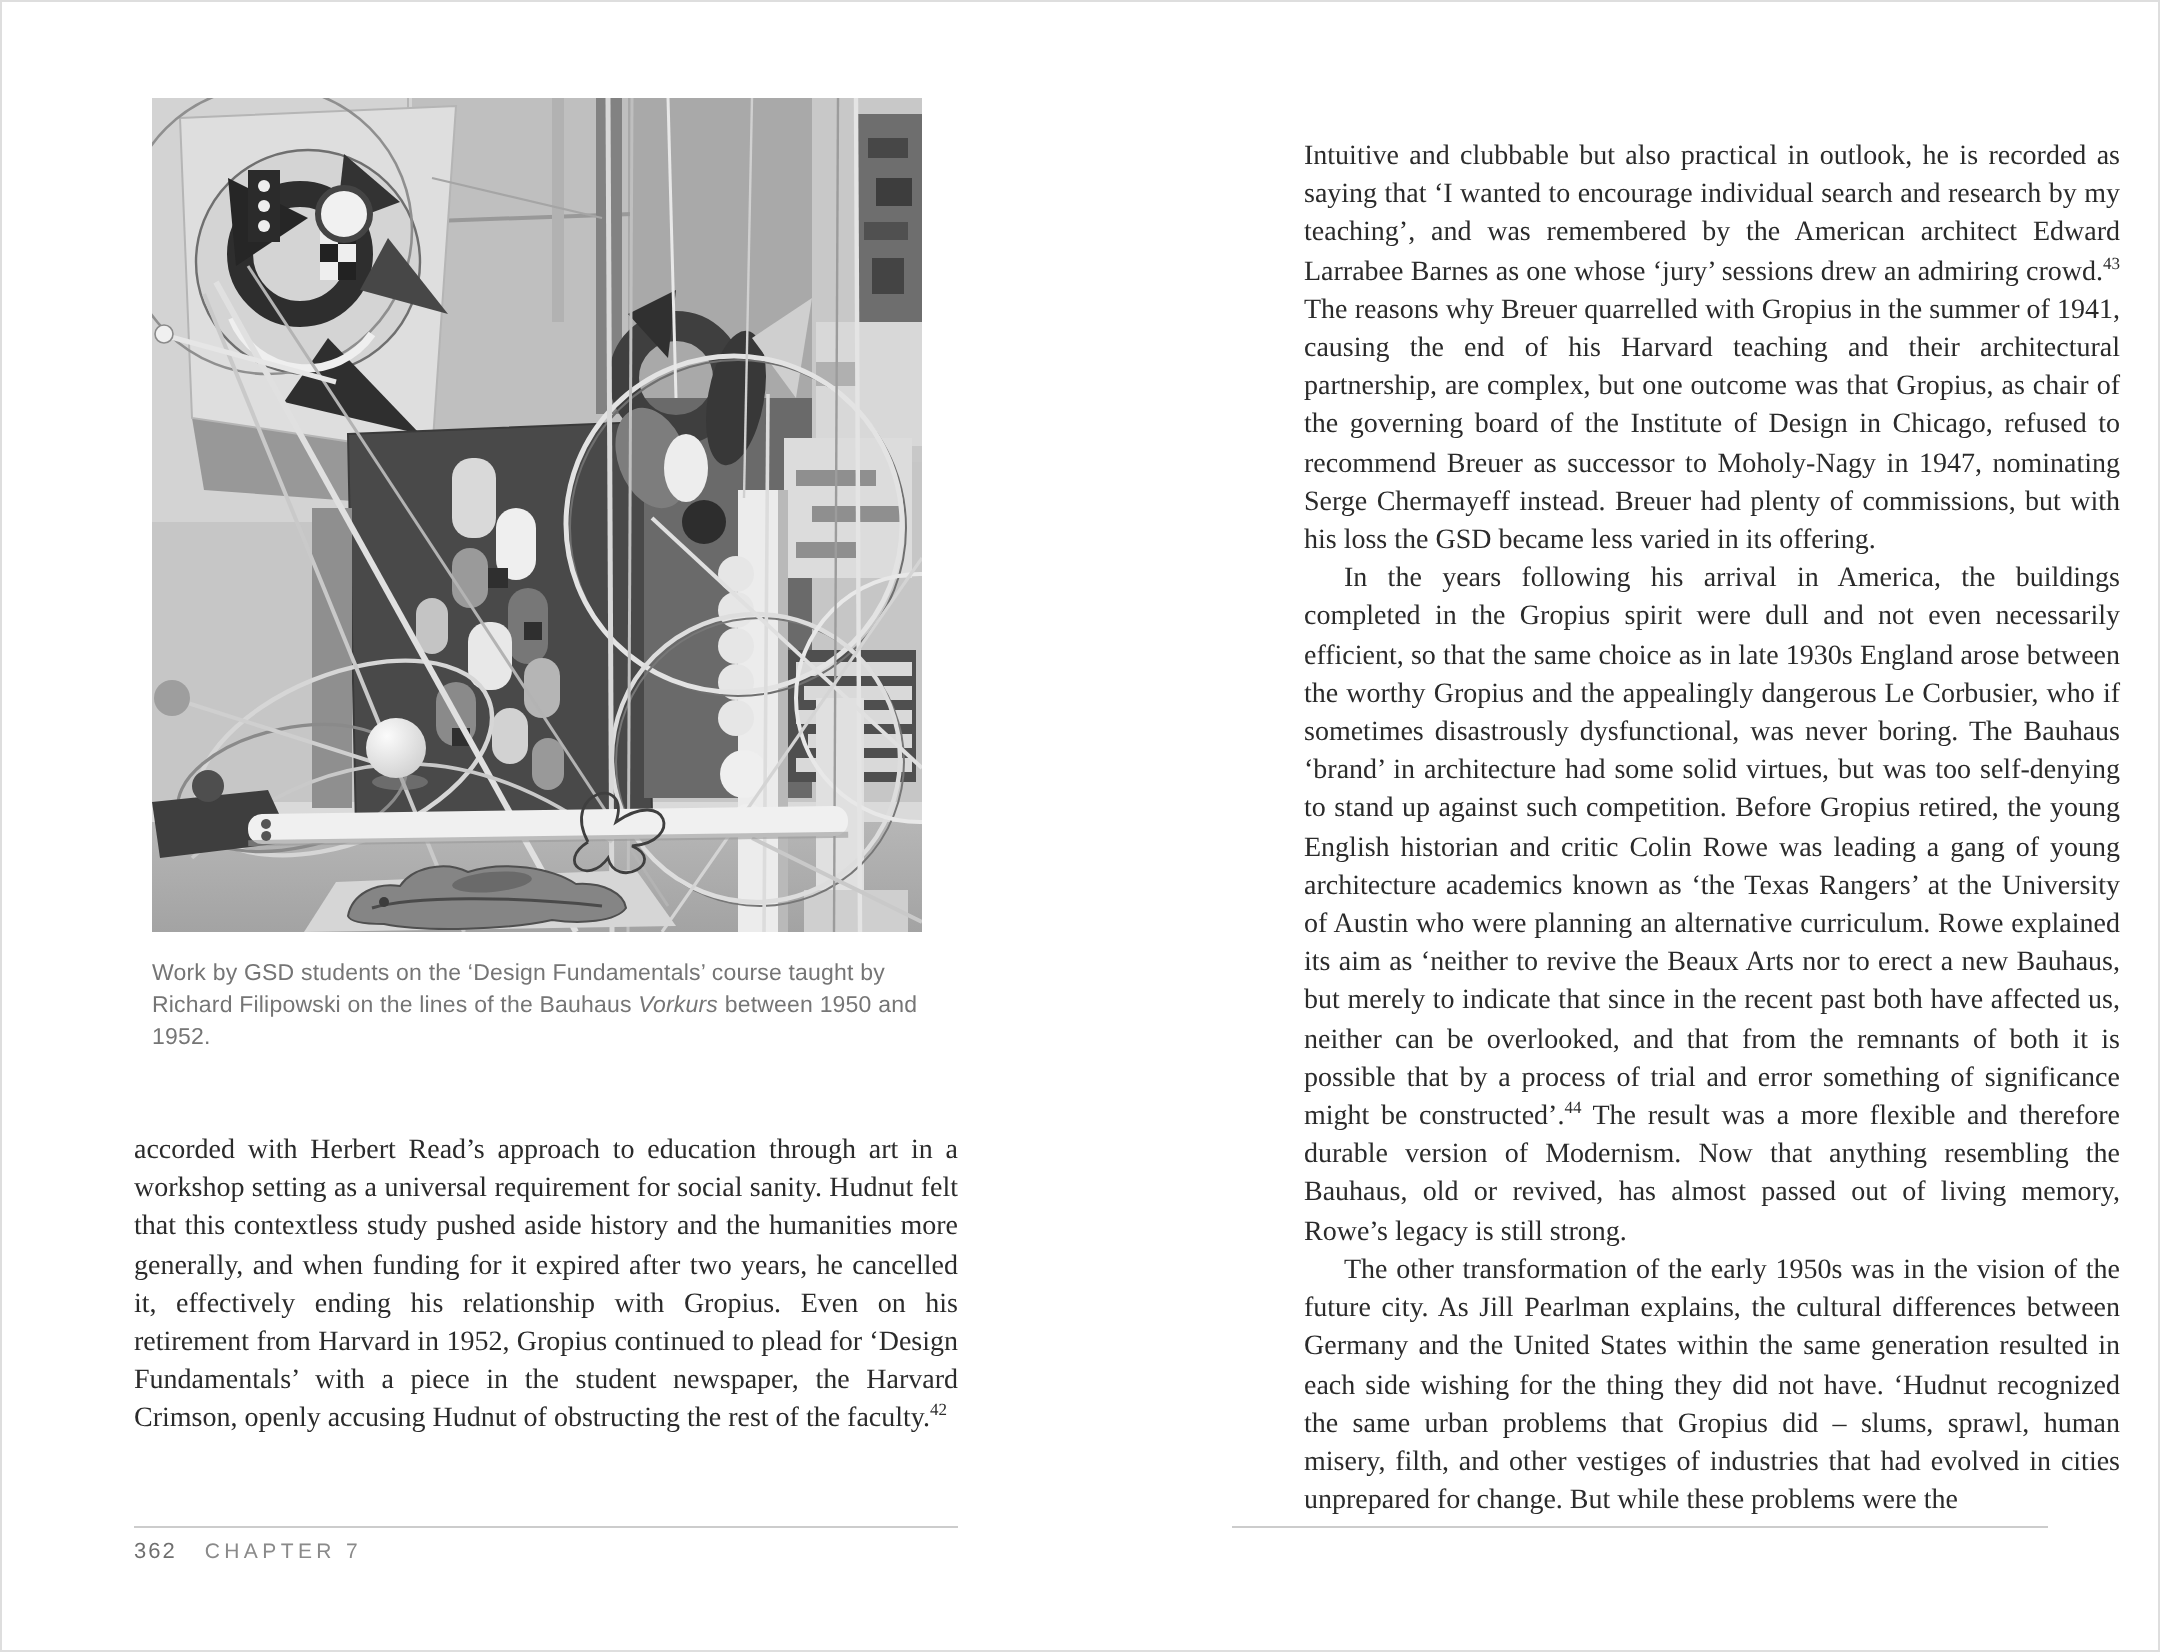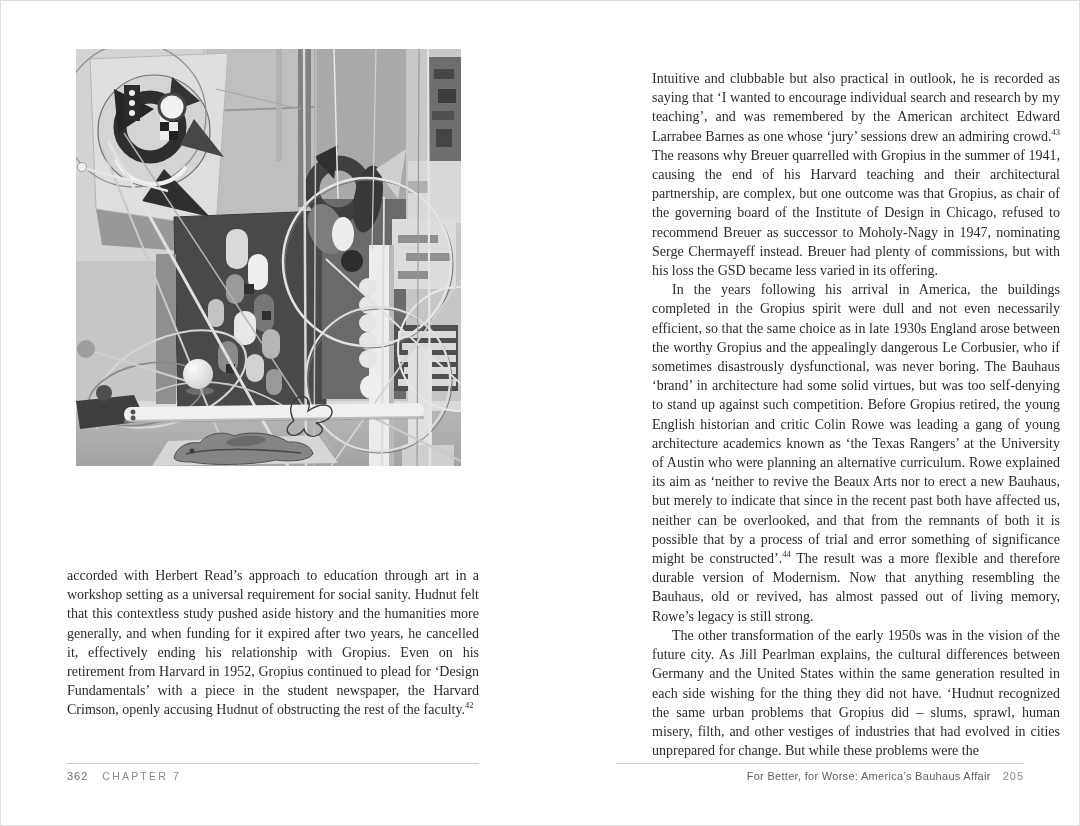--- a/index.html
+++ b/index.html
@@ -198,34 +198,32 @@
         <polygon points="92,392 242,386 262,414 76,417" fill="#d6d6d6"></polygon>
         <path d="M 98 409 C 100 398 112 392 124 394 C 130 385 146 381 158 387 C 176 381 200 385 212 393 C 226 392 236 398 237 405 C 232 412 214 413 200 411 C 178 416 136 417 116 413 C 106 413 99 412 98 409 Z" fill="#858585" stroke="#4f4f4f" stroke-width="1"></path>
         <ellipse cx="170" cy="392" rx="20" ry="5" fill="#6a6a6a" transform="rotate(-5 170 392)"></ellipse>
         <path d="M 110 405 C 130 399 180 399 225 404" fill="none" stroke="#4a4a4a" stroke-width="1.5"></path>
         <circle cx="116" cy="402" r="2.5" fill="#3c3c3c"></circle>
         <path d="M 218 372 c -14 -26 22 -34 14 -10 c 26 -18 34 10 8 12 c 18 8 -8 22 -12 6 c -10 14 -26 2 -10 -8" fill="none" stroke="#3f3f3f" stroke-width="1.4"></path>
       </g>
     </svg>
   </div>
 
+  <figcaption class="caption"><span>Work by GSD students on the ‘Design Fundamentals’ course taught by Richard Filipowski on the lines of the Bauhaus </span><em>Vorkurs</em><span> between 1950 and 1952.</span></figcaption>
 
   <div class="body-col body-left">
       <p class="para"><span>accorded with Herbert Read’s approach to education through art in a workshop setting as a universal requirement for social sanity. Hudnut felt that this contextless study pushed aside history and the humanities more generally, and when funding for it expired after two years, he cancelled it, effectively ending his relationship with Gropius. Even on his retirement from Harvard in 1952, Gropius continued to plead for ‘Design Fundamentals’ with a piece in the student newspaper, the Harvard Crimson, openly accusing Hudnut of obstructing the rest of the faculty.</span><sup class="fn">42</sup></p>
     </div>
 
   <div class="footer-rule rule-left"></div>
   <div class="footer-text footer-left">
     <span class="pagenum">362</span><span class="chapter">CHAPTER 7</span>
   </div>
 
   <div class="body-col body-right">
       <p class="para"><span>Intuitive and clubbable but also practical in outlook, he is recorded as saying that ‘I wanted to encourage individual search and research by my teaching’, and was remembered by the American architect Edward Larrabee Barnes as one whose ‘jury’ sessions drew an admiring crowd.</span><sup class="fn">43</sup><span> The reasons why Breuer quarrelled with Gropius in the summer of 1941, causing the end of his Harvard teaching and their architectural partnership, are complex, but one outcome was that Gropius, as chair of the governing board of the Institute of Design in Chicago, refused to recommend Breuer as successor to Moholy-Nagy in 1947, nominating Serge Chermayeff instead. Breuer had plenty of commissions, but with his loss the GSD became less varied in its offering.</span></p>
       <p class="para indent"><span>In the years following his arrival in America, the buildings completed in the Gropius spirit were dull and not even necessarily efficient, so that the same choice as in late 1930s England arose between the worthy Gropius and the appealingly dangerous Le Corbusier, who if sometimes disastrously dysfunctional, was never boring. The Bauhaus ‘brand’ in architecture had some solid virtues, but was too self-denying to stand up against such competition. Before Gropius retired, the young English historian and critic Colin Rowe was leading a gang of young architecture academics known as ‘the Texas Rangers’ at the University of Austin who were planning an alternative curriculum. Rowe explained its aim as ‘neither to revive the Beaux Arts nor to erect a new Bauhaus, but merely to indicate that since in the recent past both have affected us, neither can be overlooked, and that from the remnants of both it is possible that by a process of trial and error something of significance might be constructed’.</span><sup class="fn">44</sup><span> The result was a more flexible and therefore durable version of Modernism. Now that anything resembling the Bauhaus, old or revived, has almost passed out of living memory, Rowe’s legacy is still strong.</span></p>
       <p class="para indent"><span>The other transformation of the early 1950s was in the vision of the future city. As Jill Pearlman explains, the cultural differences between Germany and the United States within the same generation resulted in each side wishing for the thing they did not have. ‘Hudnut recognized the same urban problems that Gropius did – slums, sprawl, human misery, filth, and other vestiges of industries that had evolved in cities unprepared for change. But while these problems were the</span></p>
     </div>
 
   <div class="footer-rule rule-right"></div>
-  <div class="footer-text footer-right">
-    <span class="running-title">For Better, for Worse: America’s Bauhaus Affair</span><span class="pagenum">205</span>
-  </div>
 
 </div>
 
 </body></html>

